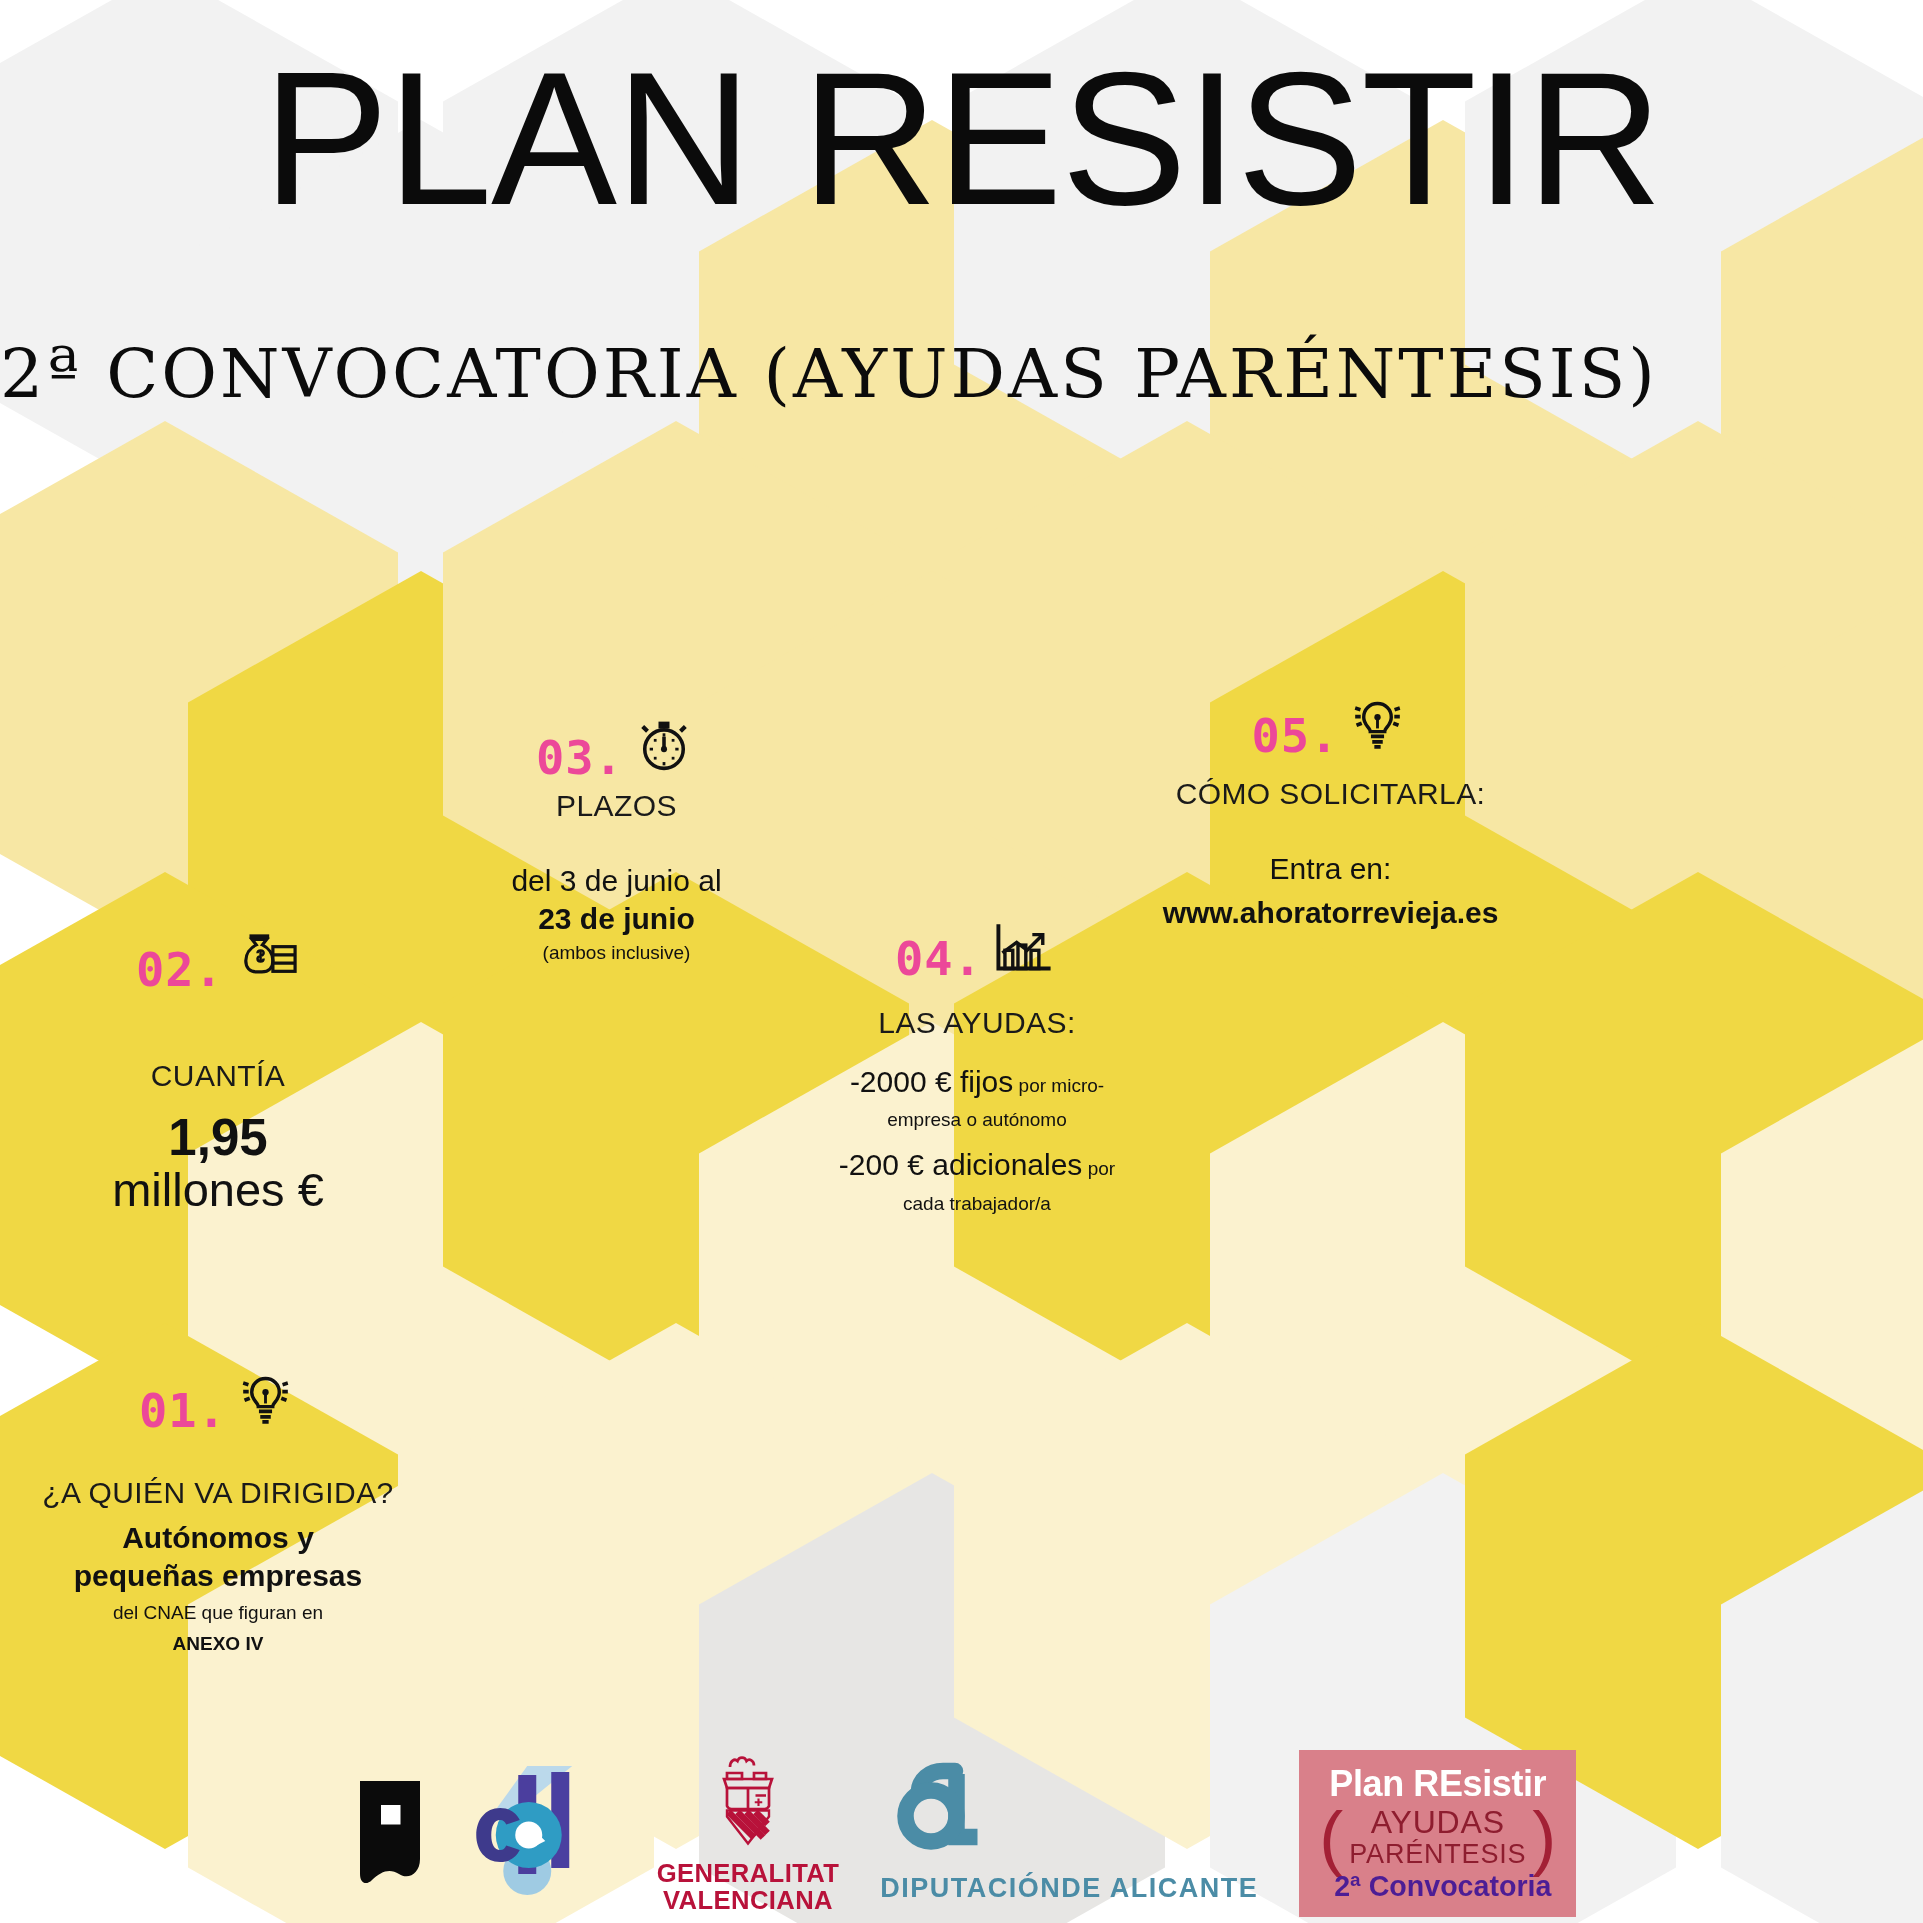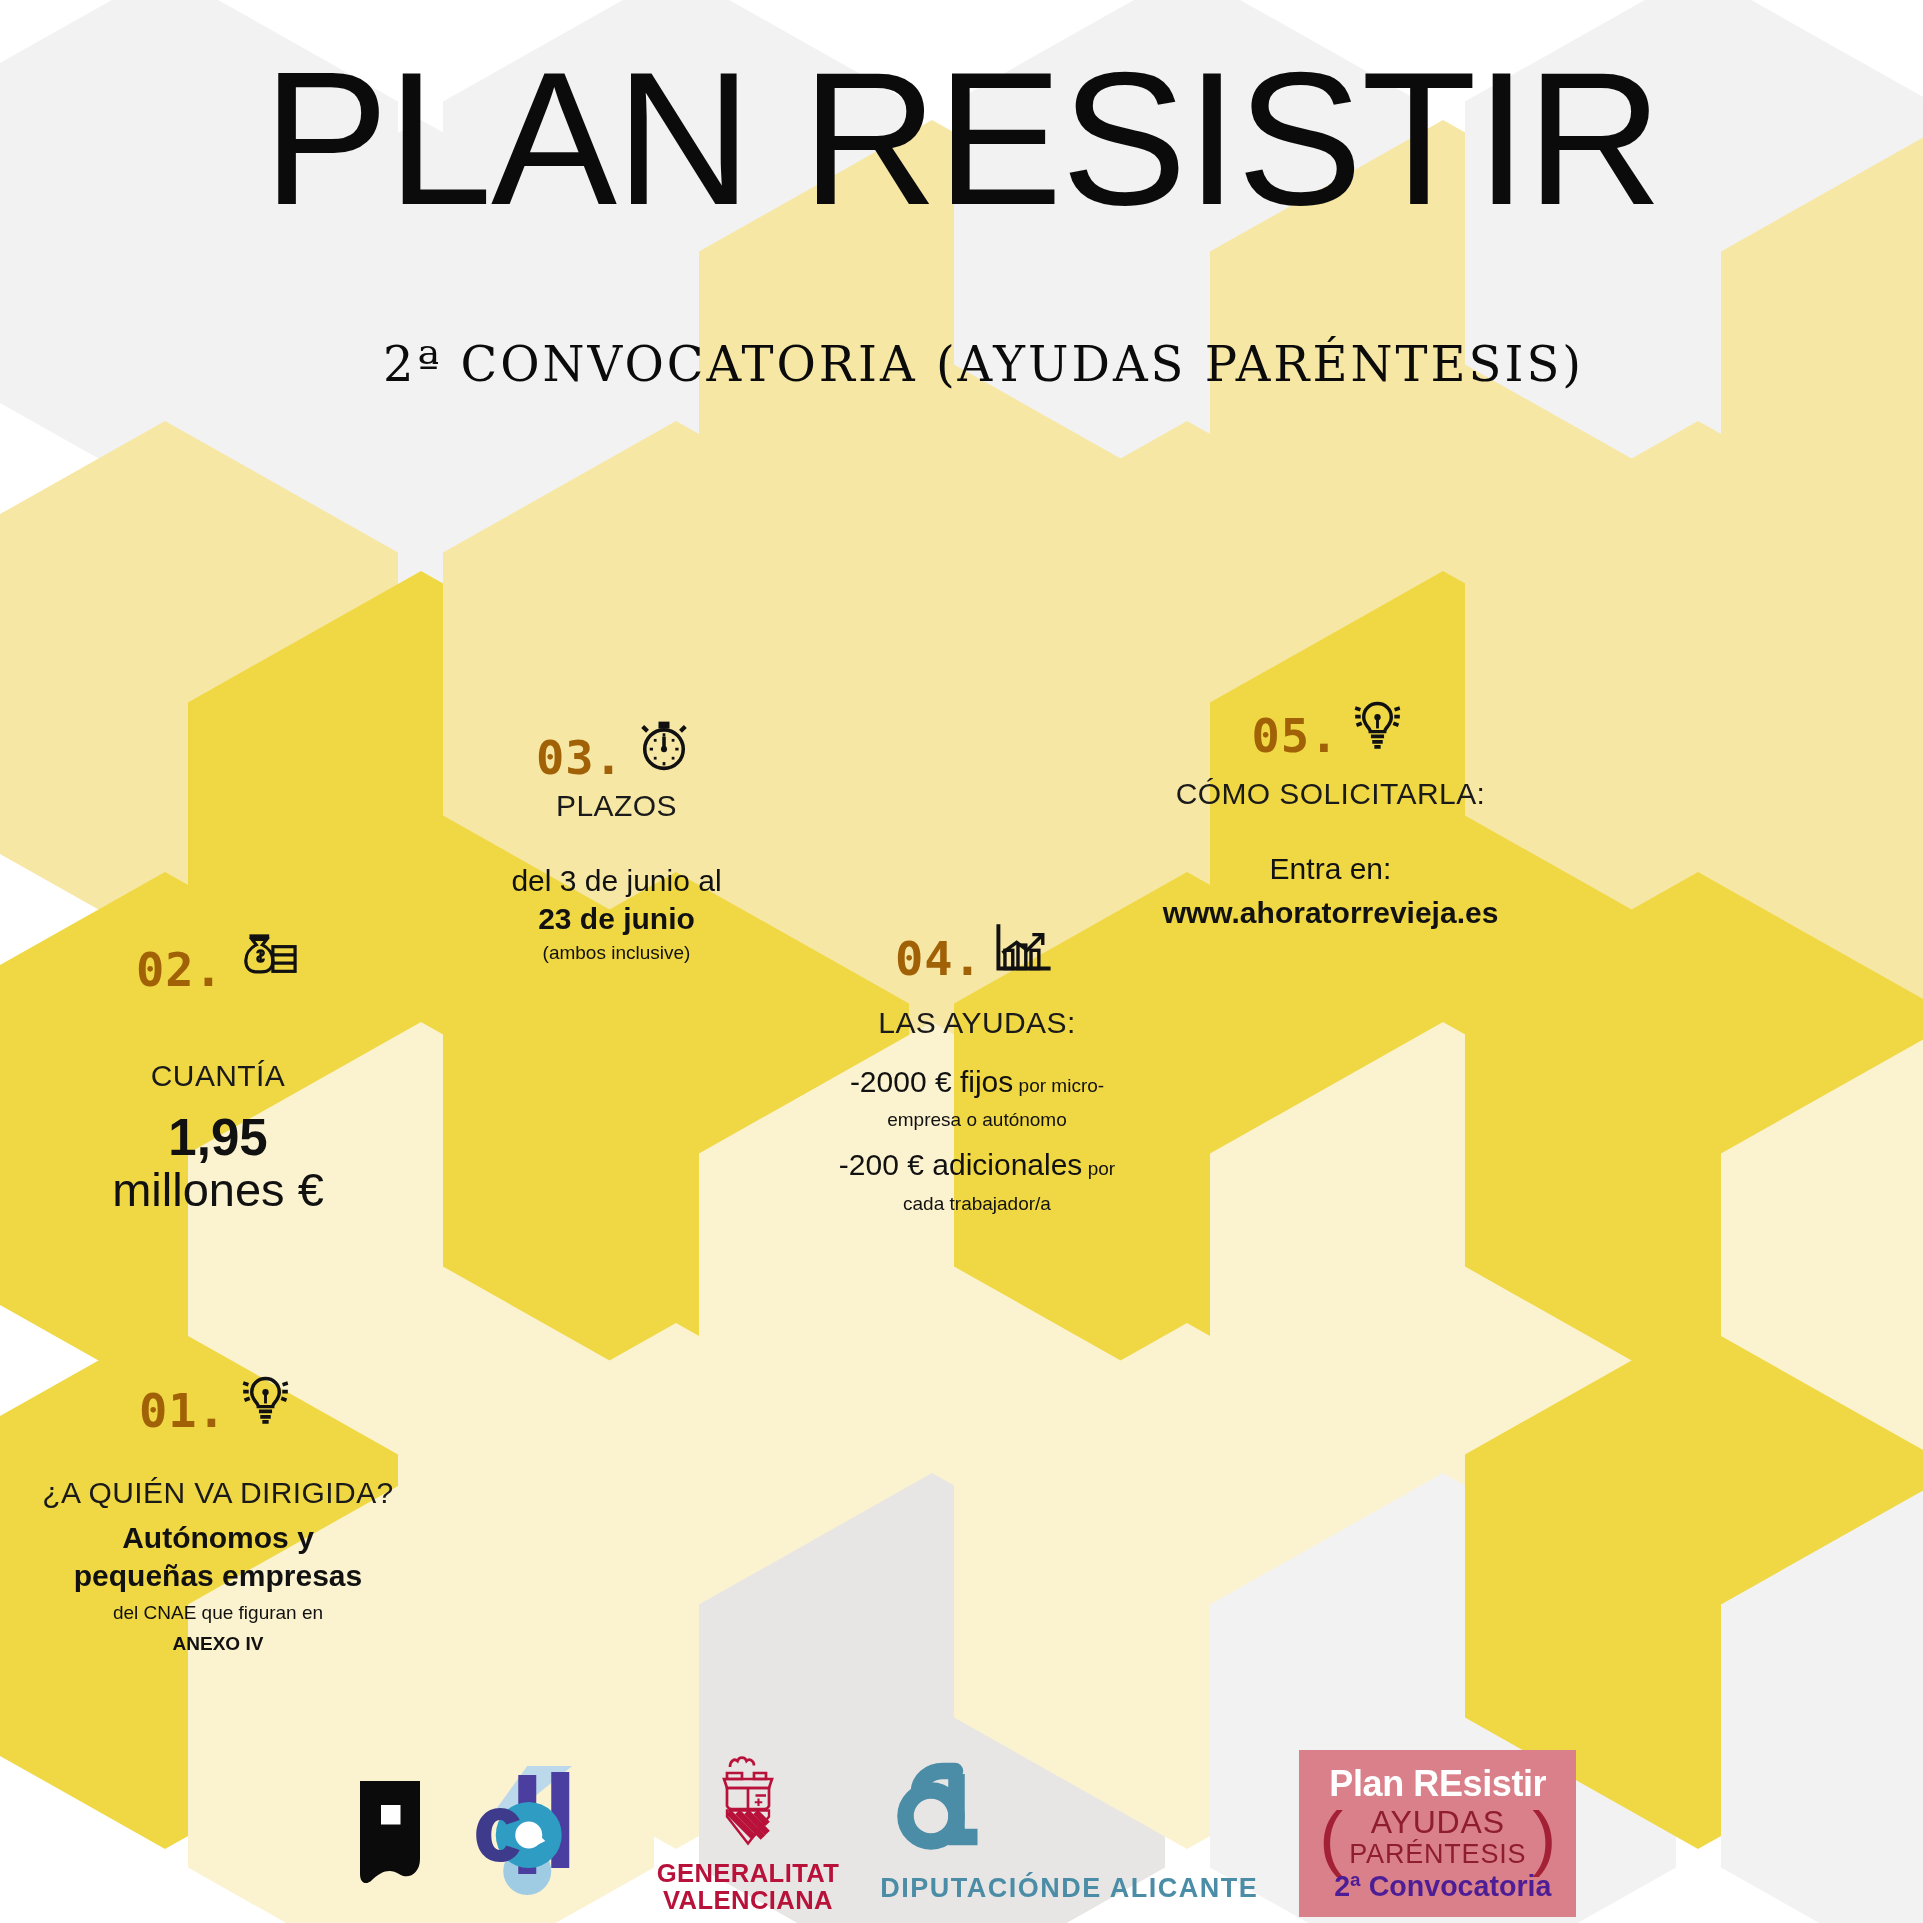--- a/index.html
+++ b/index.html
@@ -52,21 +52,21 @@
     align-items: flex-end;
     justify-content: center;
     gap: 7.5px;
   }
   .num {
     font-family: "DejaVu Sans Mono", monospace;
     font-weight: bold;
     font-size: 47px;
     letter-spacing: 0.8px;
     line-height: 1;
-    color: #a16207;
+    color: #ec4899;
   }
   .icon { display: block; }
   .ttl {
     font-size: 30px;
     letter-spacing: 0.4px;
     font-weight: 400;
     color: #1a1a1a;
   }
   .body-line { font-size: 30px; line-height: 1.28; color: #111; }
   .body-line.b { font-weight: bold; }
@@ -89,21 +89,21 @@
     color: #0b0b0b;
     white-space: nowrap;
   }
   #subtitle {
     position: absolute;
     left: 0; top: 340px;
     width: 1584px;
     text-align: right;
     font-family: "DejaVu Serif", serif;
     font-weight: 400;
-    font-size: 48px;
+    font-size: 68px;
     letter-spacing: 3px;
     line-height: 1;
     color: #0b0b0b;
     white-space: nowrap;
   }
 
   
   #footer {
     position: absolute;
     left: 0; top: 1742px;

